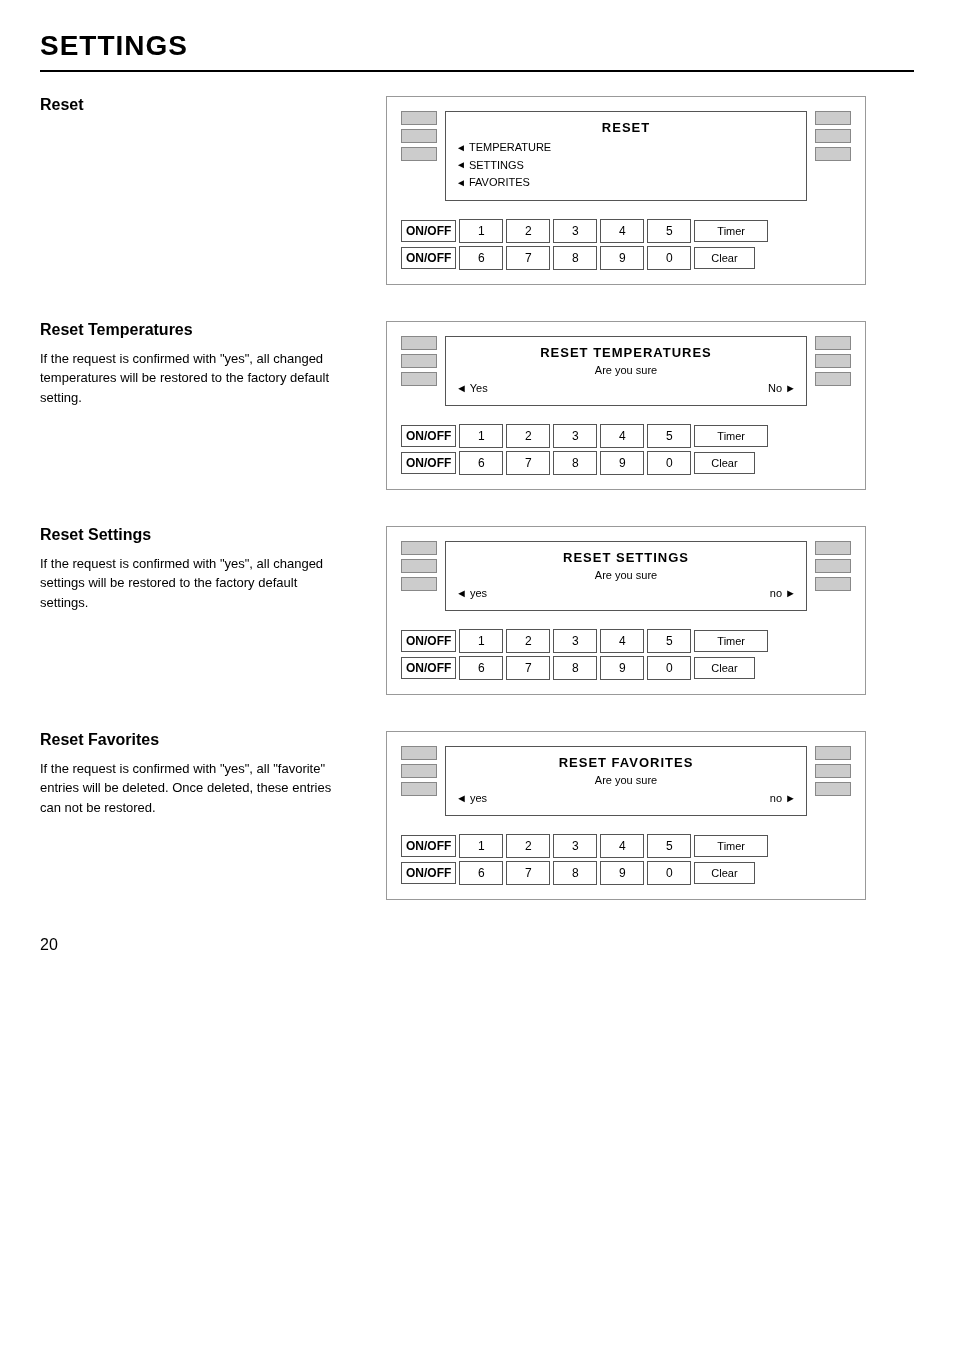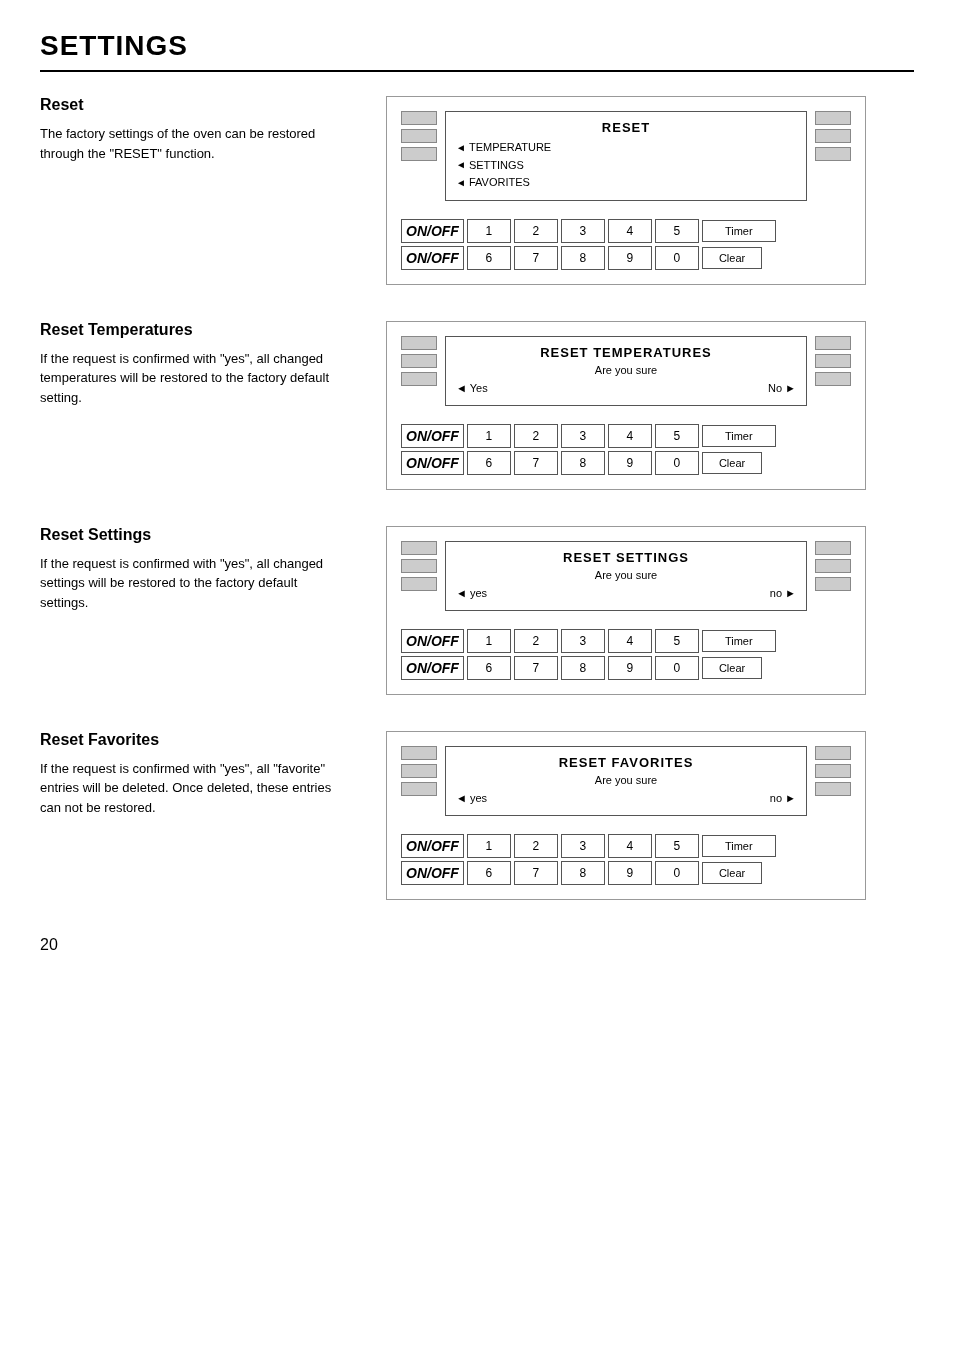--- a/index.html
+++ b/index.html
@@ -141,28 +141,27 @@
       gap: 3px;
     }
 
     .keypad-row {
       display: flex;
       gap: 3px;
       align-items: center;
     }
 
     .key-on-off {
-      font-size: 14px;
+      font-size: 12px;
       font-weight: bold;
       border: 1.5px solid #555;
       padding: 3px 4px;
       min-width: 46px;
       text-align: center;
       background: #fff;
-      font-style: italic;
     }
 
     .key-num {
       border: 1.5px solid #555;
       padding: 4px 0;
       width: 44px;
       text-align: center;
       font-size: 12px;
       background: #fff;
     }
@@ -198,21 +197,20 @@
     }
   </style>
 </head>
 <body>
 
 <h1 class="page-title">SETTINGS</h1>
 
 <div class="section">
   <div class="section-text">
     <h2>Reset</h2>
-    <p>The factory settings of the oven can be restored through the "RESET" function.</p>
   </div>
   <div class="panel-container">
     <div class="display-area">
       <div class="left-buttons">
         <span class="left-btn"></span>
         <span class="left-btn"></span>
         <span class="left-btn"></span>
       </div>
       <div class="screen-area">
         <div class="screen-title">RESET</div>

